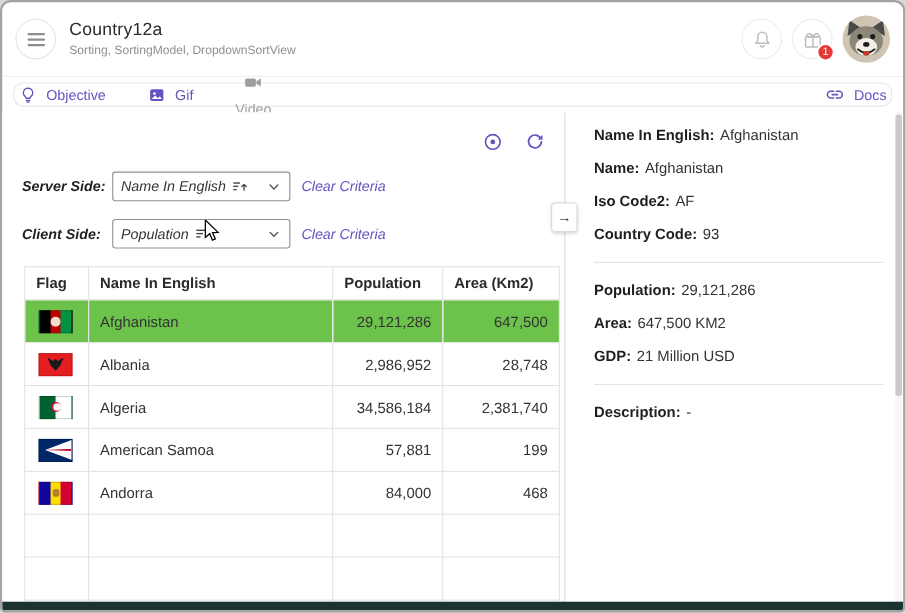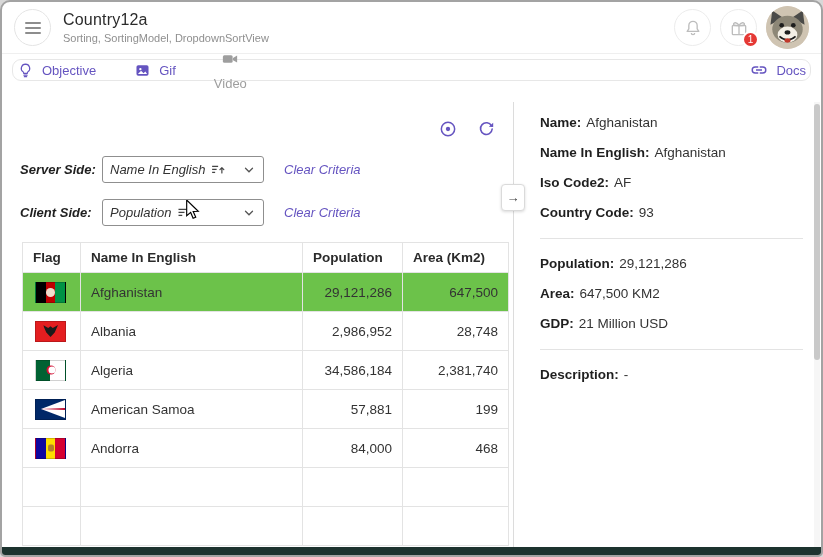--- a/index.html
+++ b/index.html
@@ -2,21 +2,21 @@
 <html><head>
 <meta charset="utf-8">
 <style>
   :root{ --accent:#6554C0; --row-green:#6CC24A; --border:#e3e3e3; }
   *{box-sizing:border-box;}
   html,body{margin:0;padding:0;background:#d8d8d8;font-family:"Liberation Sans",sans-serif;}
   .window{position:relative;width:823px;height:557px;background:#fff;border:2px solid #a3a3a3;
           border-radius:10px 10px 5px 5px;overflow:hidden;}
 
   
-  .app-header{height:52px;display:flex;align-items:center;padding:0 12px;border-bottom:1px solid #efefef;}
+  .app-header{height:68px;display:flex;align-items:center;padding:0 12px;border-bottom:1px solid #efefef;}
   .hamburger-btn{width:37px;height:37px;border-radius:50%;border:1px solid #e4e4e4;background:#fff;
      display:flex;flex-direction:column;justify-content:center;align-items:center;gap:3px;cursor:pointer;}
   .hamburger-btn i{display:block;width:16px;height:2px;background:#8d8d8d;border-radius:1px;}
   .header-titles{margin-left:12px;}
   .app-title{font-size:16px;color:#2b2b2b;font-weight:500;letter-spacing:.2px;}
   .app-subtitle{font-size:11px;color:#8f8f8f;margin-top:3px;}
   .header-right{margin-left:auto;display:flex;align-items:center;gap:9px;}
   .icon-circle{width:37px;height:37px;border-radius:50%;border:1px solid #ececec;background:#fff;position:relative;
      display:flex;align-items:center;justify-content:center;cursor:pointer;}
   .badge{position:absolute;bottom:-3px;right:-3px;min-width:17px;height:17px;border-radius:50%;background:#E53935;
@@ -37,21 +37,21 @@
 
   
   .panel-actions{display:flex;justify-content:flex-end;gap:16px;padding:16px 16px 0 0;}
   .panel-action{width:22px;height:22px;cursor:pointer;display:flex;align-items:center;justify-content:center;}
   .filter-row{display:flex;align-items:center;margin:16px 0 0 18px;font-style:italic;}
   .filter-label{width:82px;font-size:13px;font-weight:bold;color:#1f1f1f;}
   .dropdown{display:flex;align-items:center;gap:6px;width:162px;height:27px;border:1px solid #8f8f8f;border-radius:3px;
      background:#fff;padding:0 7px;font-size:13px;color:#333;cursor:pointer;}
   .dropdown .dd-text{white-space:nowrap;overflow:hidden;}
   .dropdown .chev{margin-left:auto;flex:0 0 auto;display:flex;}
-  .clear-link{margin-left:20px;font-size:13px;color:var(--accent);cursor:pointer;}
+  .clear-link{margin-left:10px;font-size:13px;color:var(--accent);cursor:pointer;}
 
   
   table.country-table{border-collapse:collapse;table-layout:fixed;width:486px;margin:16px 0 0 20px;
      font-size:13.5px;color:#333;padding-left:20px;}
   .country-table th,.country-table td{border:1px solid var(--border);padding:0 10px;height:39px;overflow:hidden;}
   .country-table thead th{height:30px;font-weight:bold;text-align:left;color:#2b2b2b;background:#fff;}
   .country-table td.num,.country-table th.num{text-align:right;}
   .country-table tr.selected td{background:var(--row-green);}
   .country-table td.flag-cell{padding:0 0 0 12px;}
   .country-table tr.empty td{height:39px;}
@@ -308,24 +308,24 @@
               <td></td>
           </tr>
         </tbody>
       </table>
     </section>
 
     <section class="right-panel">
       <button class="expand-btn">→</button>
 
       <div class="detail-line">
+        <span class="detail-label">Name In English:</span><span class="detail-value">Afghanistan</span>
+      </div>
+      <div class="detail-line">
         <span class="detail-label">Name:</span><span class="detail-value">Afghanistan</span>
-      </div>
-      <div class="detail-line">
-        <span class="detail-label">Name In English:</span><span class="detail-value">Afghanistan</span>
       </div>
       <div class="detail-line">
         <span class="detail-label">Iso Code2:</span><span class="detail-value">AF</span>
       </div>
       <div class="detail-line">
         <span class="detail-label">Country Code:</span><span class="detail-value">93</span>
       </div>
 
       <hr class="detail-divider">
 

